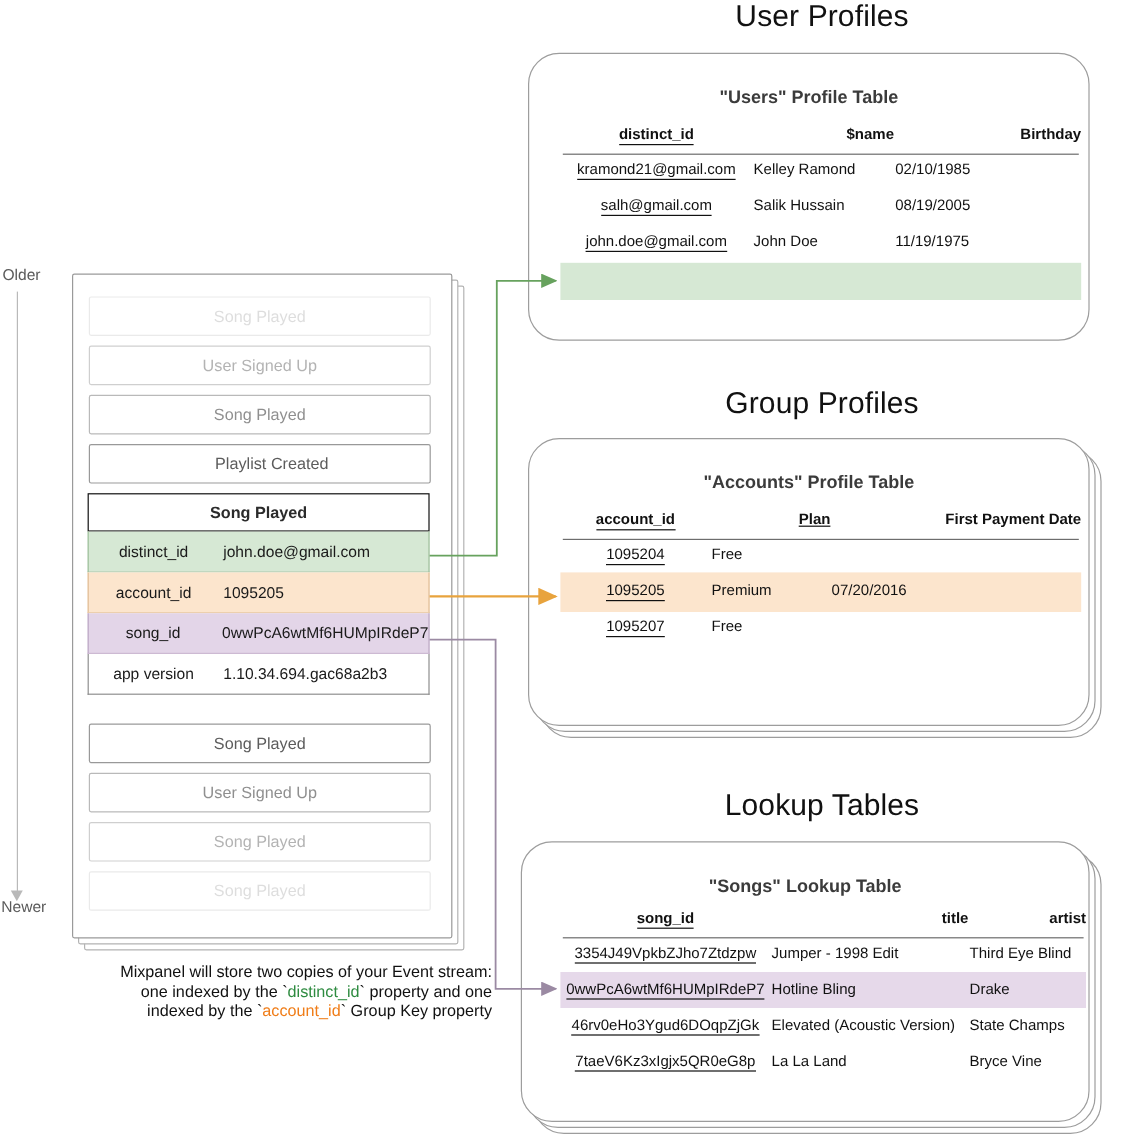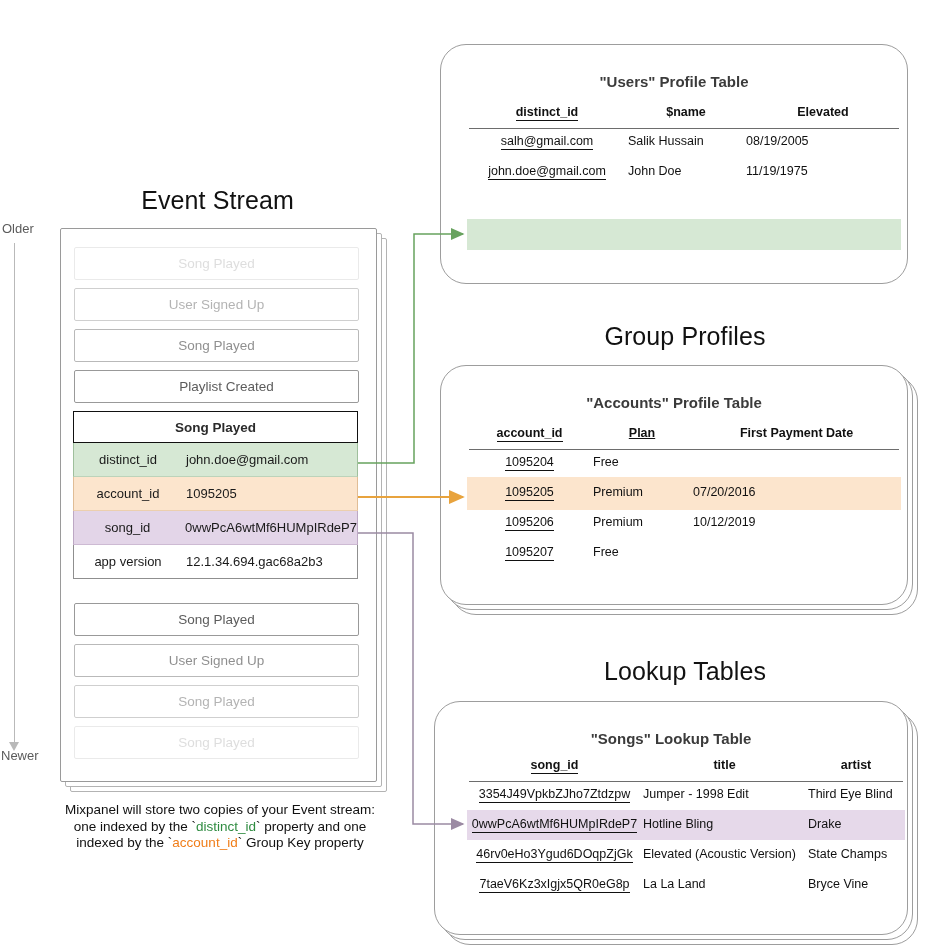--- a/index.html
+++ b/index.html
@@ -75,21 +75,21 @@
   }
   .ev-exp .row .k{width:108px;text-align:center;}
   .ev-exp .row .v{flex:1;text-align:left;padding-left:4px;}
   .row.green{background:#d6e8d4;border-left-color:#9fbf9c;border-right-color:#9fbf9c;border-bottom-color:#bcd3ba;}
   .row.orange{background:#fce5cd;border-left-color:#e0bd96;border-right-color:#e0bd96;border-bottom-color:#eccfae;}
   .row.purple{background:#e3d5e8;border-left-color:#bda8c4;border-right-color:#bda8c4;border-bottom-color:#cdbad3;}
 
   
   .caption{
     position:absolute;left:30px;top:802px;width:380px;
-    text-align:center;font-size:13.5px;line-height:16.5px;color:#111;
+    text-align:right;font-size:13.5px;line-height:16.5px;color:#111;
   }
   .tok-green{color:#2e8b40;}
   .tok-orange{color:#f07d18;}
 
   
   .panel-wrap{position:absolute;}
   .panel-layer{
     position:absolute;border:1.4px solid #9d9d9d;background:#fff;border-radius:26px;
   }
   .panel{
@@ -98,21 +98,21 @@
   }
   .panel-title{
     position:absolute;left:0;right:0;text-align:center;
     font-size:15px;font-weight:bold;color:#3b3b3b;
   }
   table.tbl{
     position:absolute;border-collapse:collapse;
   }
   table.tbl th{
     font-size:12.5px;font-weight:bold;color:#111;
-    padding:0 0 7px 0;text-align:center;white-space:nowrap;
+    padding:0 0 7px 0;text-align:right;white-space:nowrap;
   }
   table.tbl th.ul span{border-bottom:1.4px solid #111;padding-bottom:1px;}
   table.tbl th.ctr{text-align:center;}
   table.tbl tbody tr{height:30px;}
   table.tbl td{
     font-size:12.5px;color:#111;white-space:nowrap;vertical-align:middle;
   }
   table.tbl td.key{text-align:center;}
   table.tbl td.key span{border-bottom:1px solid #111;padding-bottom:1px;}
   .hrule{position:absolute;height:1.3px;background:#6d6d6d;}
@@ -127,21 +127,20 @@
 </head>
 <body>
 
 <div class="stage">
 
   <div class="tl-label" style="left:2px;top:221px;">Older</div>
   <div class="tl-line"></div>
   <div class="tl-arrow"></div>
   <div class="tl-label" style="left:1px;top:748px;">Newer</div>
 
-  <div class="section-title" style="left:60px;top:186px;width:315px;">Event Stream</div>
 
   <div class="es-shadow" style="left:70px;top:238px;width:315px;height:552px;"></div>
   <div class="es-shadow" style="left:65px;top:233px;width:315px;height:552px;"></div>
 
   <div class="es-card">
     <div class="ev f1" style="top:18px;">Song Played</div>
     <div class="ev f2" style="top:59px;">User Signed Up</div>
     <div class="ev f3" style="top:100px;">Song Played</div>
     <div class="ev f4" style="top:141px;padding-left:20px;">Playlist Created</div>
 
@@ -160,46 +159,52 @@
     <div class="row orange">
       <span class="k">account_id</span>
       <span class="v">1095205</span>
     </div>
     <div class="row purple">
       <span class="k">song_id</span>
       <span class="v">0wwPcA6wtMf6HUMpIRdeP7</span>
     </div>
     <div class="row">
       <span class="k">app version</span>
-      <span class="v">12.1.34.694.gac68a2b3</span>
+      <span class="v">1.10.34.694.gac68a2b3</span>
     </div>
   </div>
 
   <div class="caption">
     <div>Mixpanel will store two copies of your Event stream:</div>
     <div><span>one indexed by the `</span><span class="tok-green">distinct_id</span><span>` property and one</span></div>
     <div><span>indexed by the `</span><span class="tok-orange">account_id</span><span>` Group Key property</span></div>
   </div>
 
+  <div class="section-title" style="left:440px;top:0px;width:490px;">User Profiles</div>
 
   <div class="panel-wrap" style="left:440px;top:44px;width:470px;height:242px;">
     <div class="panel" style="width:466px;height:238px;">
       <div class="panel-title" style="top:28px;">"Users" Profile Table</div>
 
       <div class="rowhl green" style="left:26px;top:174px;width:434px;height:31px;"></div>
 
       <table class="tbl" style="left:26px;top:60px;width:434px;">
         <thead>
           <tr>
             <th class="ul ctr" style="width:160px;"><span>distinct_id</span></th>
             <th style="width:118px;">$name</th>
-            <th>Elevated</th>
+            <th>Birthday</th>
           </tr>
         </thead>
         <tbody>
+          <tr>
+            <td class="key"><span>kramond21@gmail.com</span></td>
+            <td>Kelley Ramond</td>
+            <td>02/10/1985</td>
+          </tr>
           <tr>
             <td class="key"><span>salh@gmail.com</span></td>
             <td>Salik Hussain</td>
             <td>08/19/2005</td>
           </tr>
           <tr>
             <td class="key"><span>john.doe@gmail.com</span></td>
             <td>John Doe</td>
             <td>11/19/1975</td>
           </tr>
@@ -231,25 +236,20 @@
         <tbody>
           <tr>
             <td class="key"><span>1095204</span></td>
             <td>Free</td>
             <td></td>
           </tr>
           <tr>
             <td class="key"><span>1095205</span></td>
             <td>Premium</td>
             <td>07/20/2016</td>
-          </tr>
-          <tr>
-            <td class="key"><span>1095206</span></td>
-            <td>Premium</td>
-            <td>10/12/2019</td>
           </tr>
           <tr>
             <td class="key"><span>1095207</span></td>
             <td>Free</td>
             <td></td>
           </tr>
         </tbody>
       </table>
 
       <div class="hrule" style="left:28px;top:83px;width:430px;"></div>

